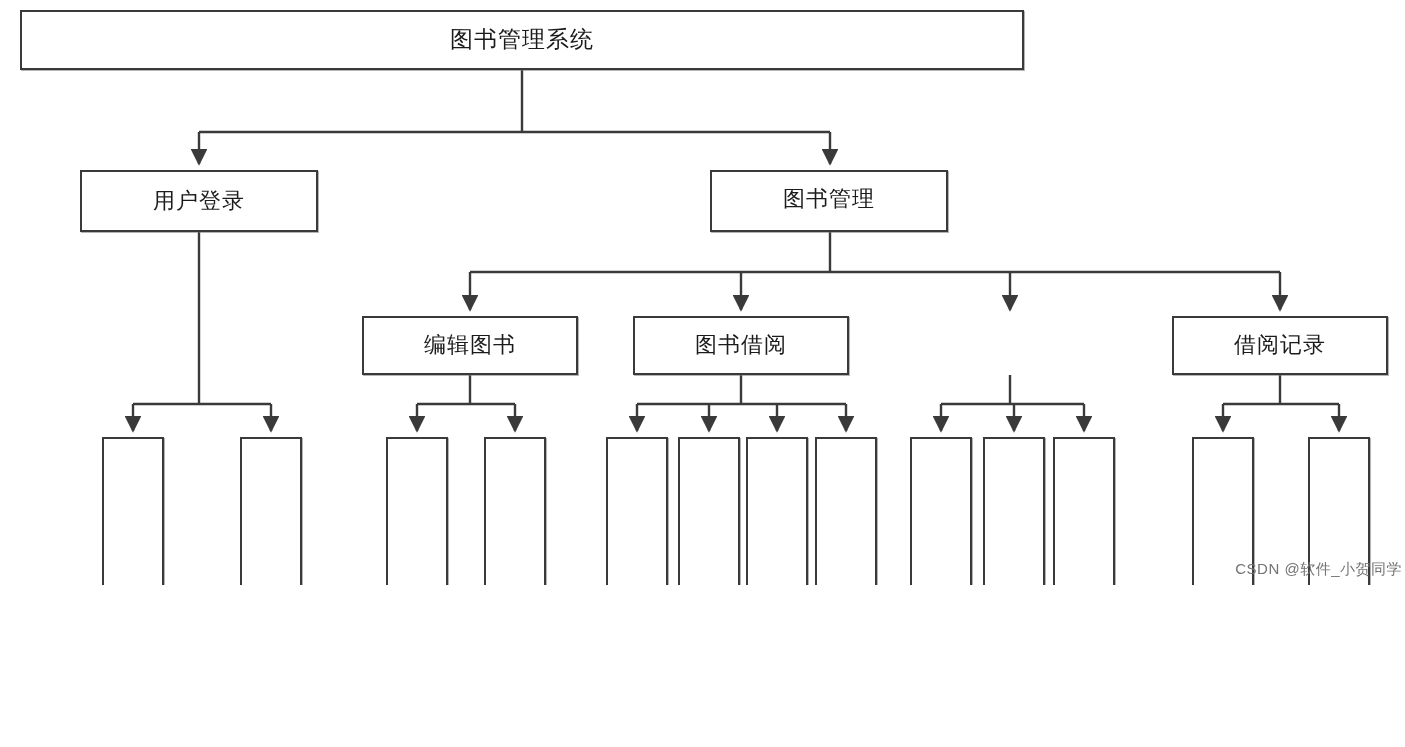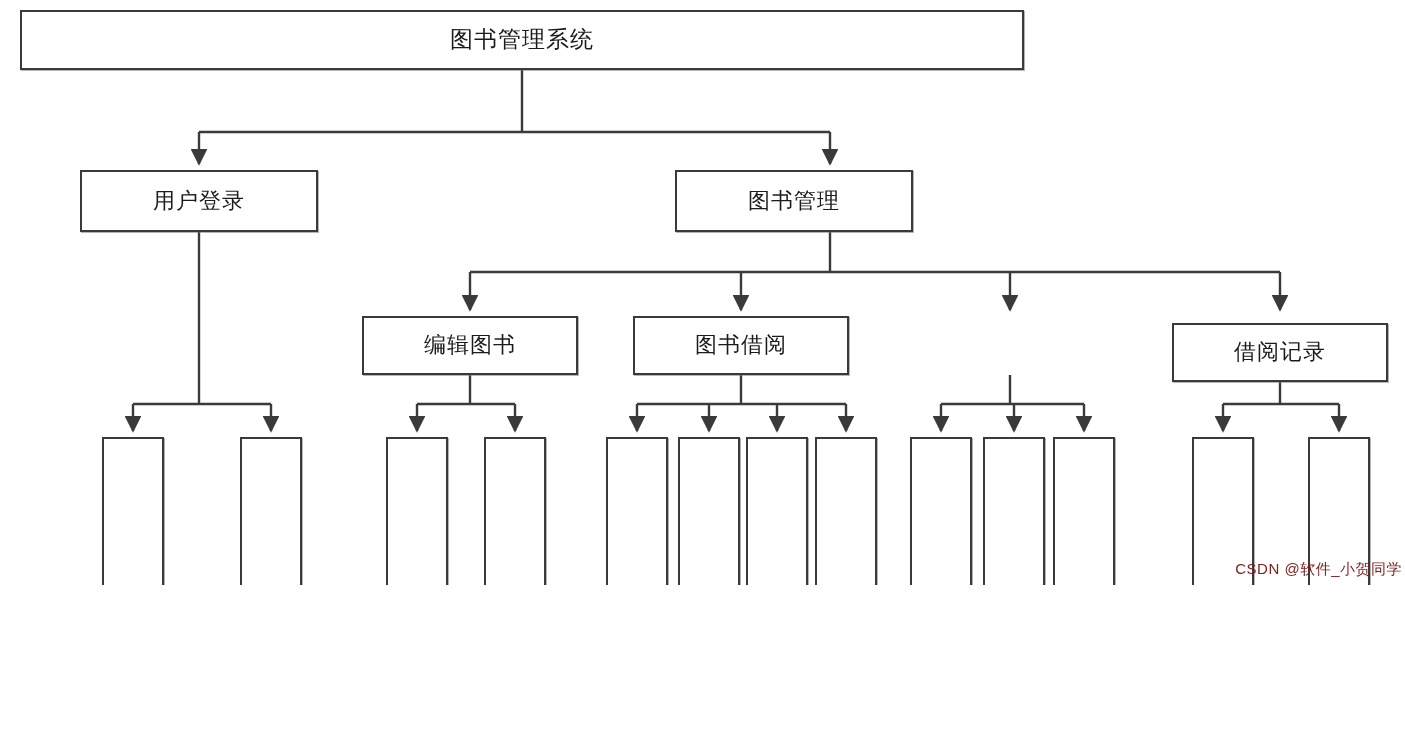--- a/index.html
+++ b/index.html
@@ -61,21 +61,21 @@
     fill: none;
   }
   .arrow-head {
     fill: #3a3a3a;
   }
   #watermark {
     position: absolute;
     right: 12px;
     bottom: 6px;
     font-size: 15px;
-    color: #7f1d1d;
+    color: #737373;
     letter-spacing: 0.5px;
     white-space: nowrap;
   }
 </style>
 </head>
 <body>
 
 <div id="canvas">
 
   <svg class="edges" viewBox="0 0 1405 747">
@@ -136,25 +136,25 @@
       <path class="edge-line" d="M 1280 375 L 1280 404"></path>
       <path class="edge-line" d="M 1223 404 L 1339 404"></path>
       <path class="edge-line" d="M 1223 404 L 1223 431" marker-end="url(#arw)"></path>
       <path class="edge-line" d="M 1339 404 L 1339 431" marker-end="url(#arw)"></path>
     </g>
   </svg>
 
   <div class="node horiz root" style="left: 20px; top: 10px; width: 1004px; height: 60px;">图书管理系统</div>
 
   <div class="node horiz" style="left: 80px; top: 170px; width: 238px; height: 62px;">用户登录</div>
-  <div class="node horiz" style="left: 675px; top: 170px; width: 238px; height: 62px;">图书管理</div>
+  <div class="node horiz" style="left: 710px; top: 170px; width: 238px; height: 62px; font-family: Liberation Mono, monospace;">图书管理</div>
 
   <div class="node horiz" style="left: 362px; top: 316px; width: 216px; height: 59px;">编辑图书</div>
   <div class="node horiz" style="left: 633px; top: 316px; width: 216px; height: 59px;">图书借阅</div>
-  <div class="node horiz" style="left: 1172px; top: 316px; width: 216px; height: 59px; margin-top: 7px;">借阅记录</div>
+  <div class="node horiz" style="left: 1172px; top: 316px; width: 216px; height: 59px;">借阅记录</div>
 
   <div class="node vert" style="left: 102px; top: 437px; width: 62px; height: 296px;">用户登录</div>
   <div class="node vert" style="left: 240px; top: 437px; width: 62px; height: 296px;">注销登录</div>
 
   <div class="node vert" style="left: 386px; top: 437px; width: 62px; height: 296px;">查询图书</div>
   <div class="node vert" style="left: 484px; top: 437px; width: 62px; height: 296px;">借阅图书</div>
 
   <div class="node vert" style="left: 606px; top: 437px; width: 62px; height: 296px;">查询图书</div>
   <div class="node vert" style="left: 678px; top: 437px; width: 62px; height: 296px;">新增图书（管理员）</div>
   <div class="node vert" style="left: 746px; top: 437px; width: 62px; height: 296px;">编辑图书（管理员）</div>

